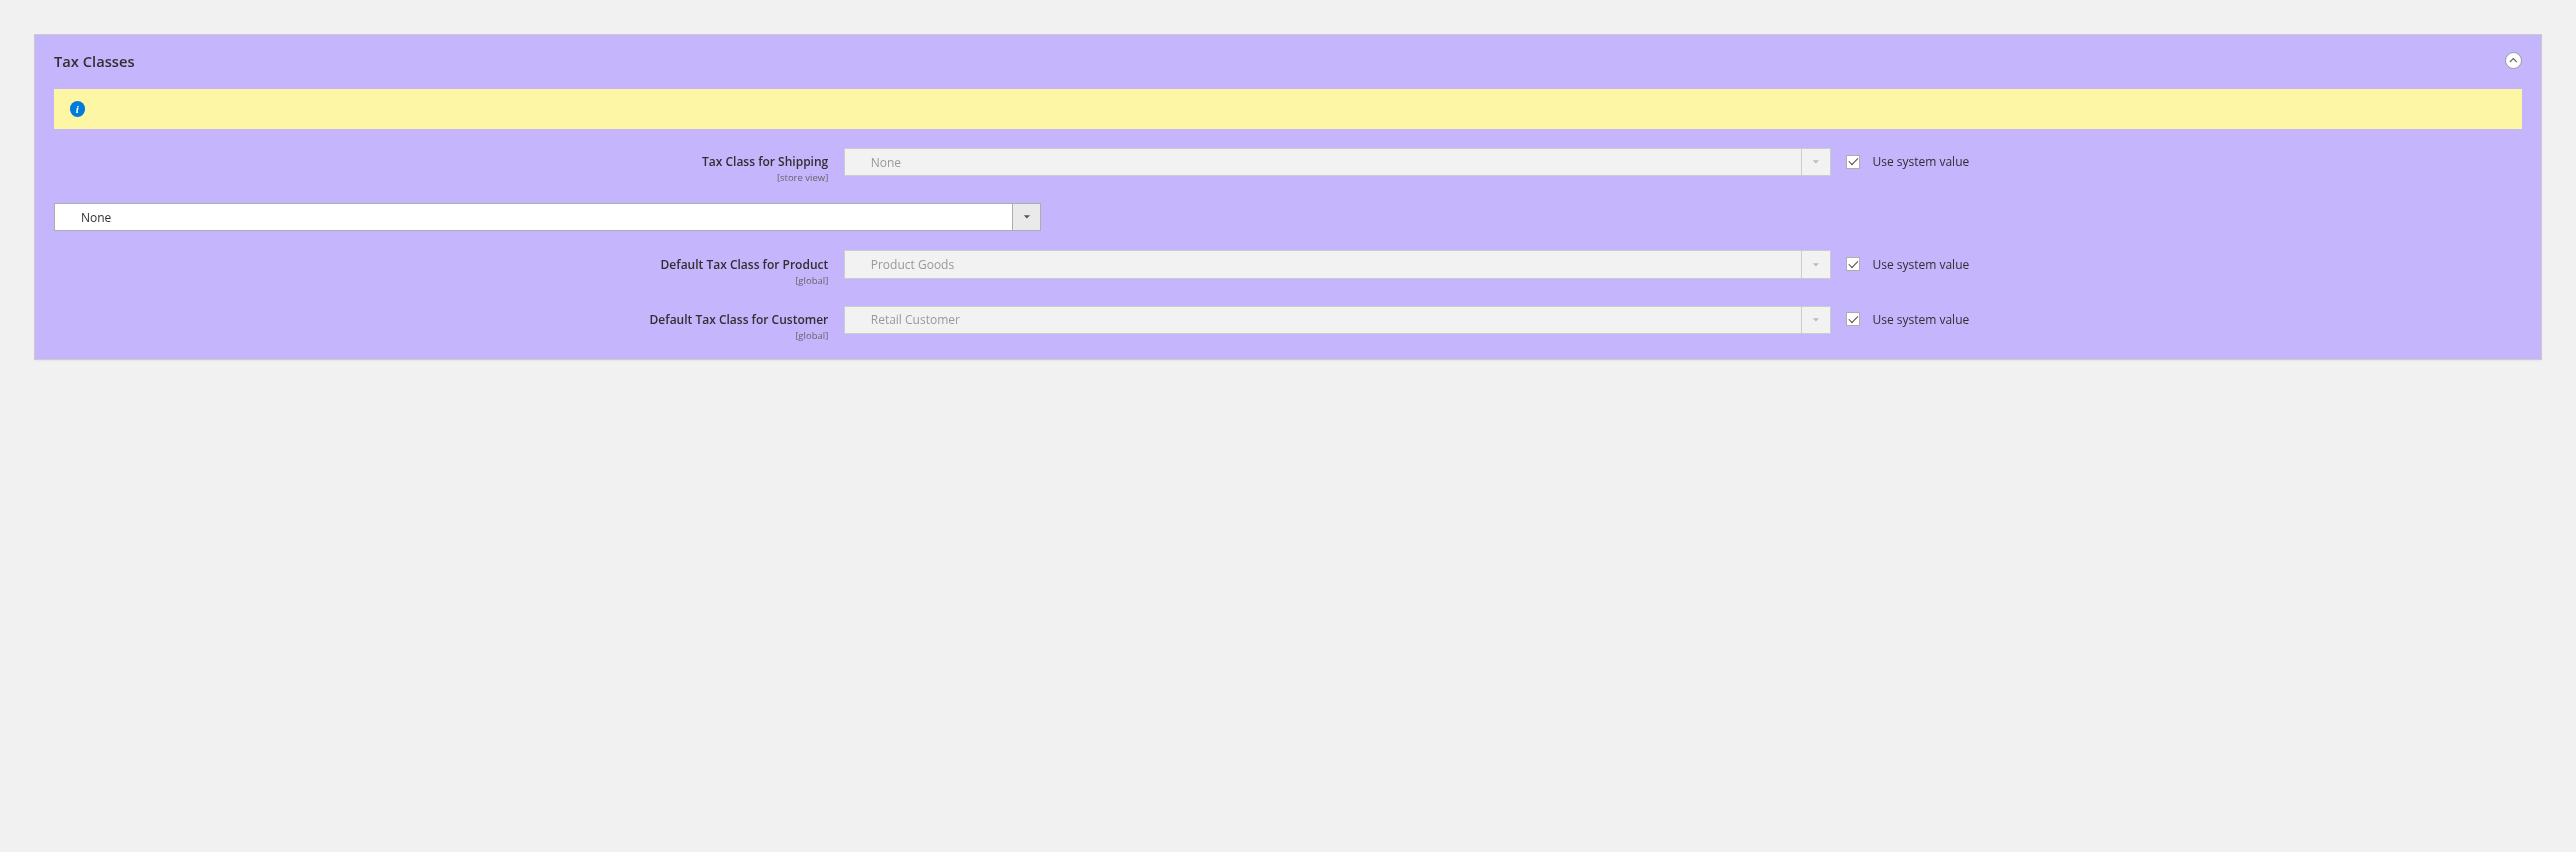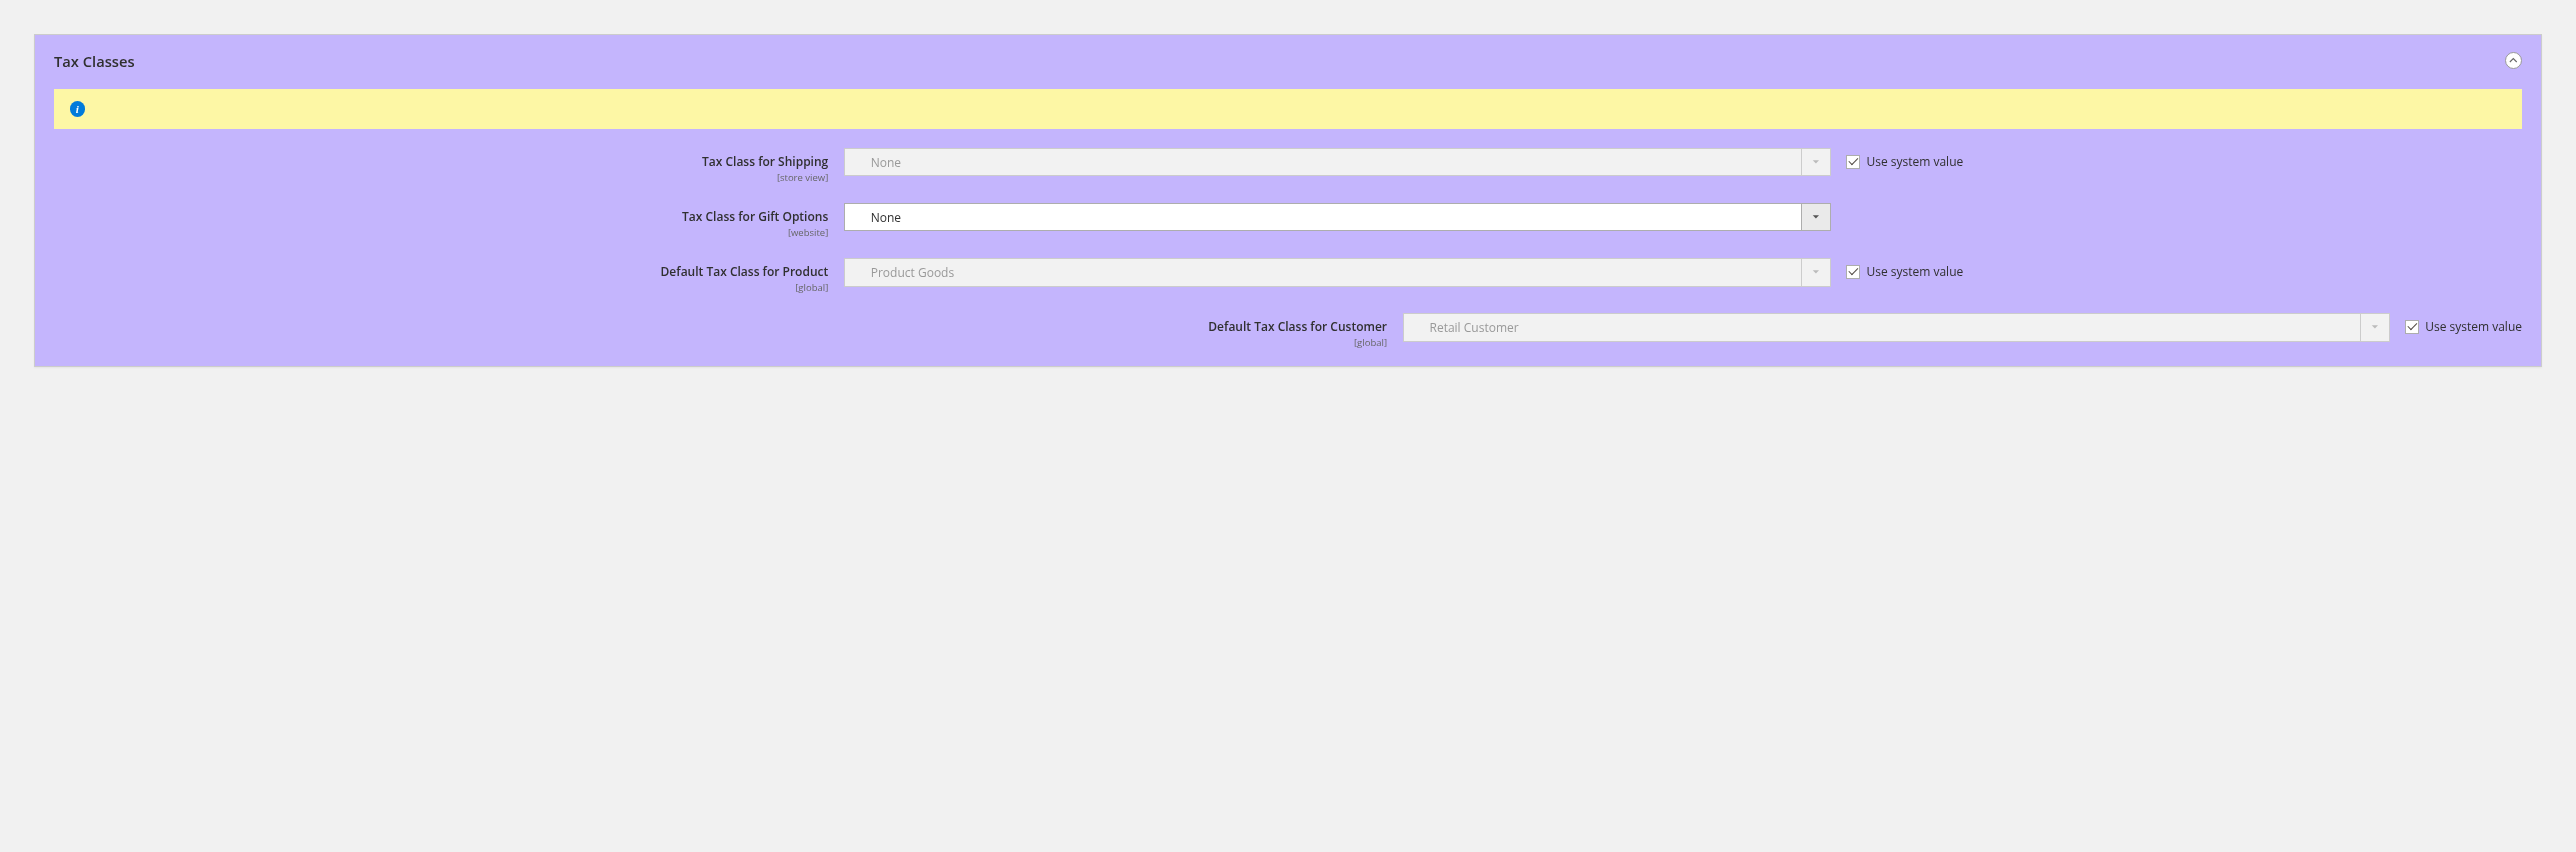--- a/index.html
+++ b/index.html
@@ -77,21 +77,20 @@
     .form-rows {
       padding: 0 19px 17px 19px;
     }
     .form-row {
       display: flex;
       align-items: flex-start;
       margin-bottom: 19px;
     }
     .form-row:last-child {
       margin-bottom: 0;
-      justify-content: flex-end;
     }
     .label-col {
       width: 32%;
       text-align: right;
       padding-right: 15.5px;
       padding-top: 5.2px;
     }
     .field-label {
       font-size: 12px;
       font-weight: 600;
@@ -152,21 +151,21 @@
     }
     .extra-col {
       padding-left: 15.5px;
       display: flex;
       align-items: center;
       padding-top: 5.2px;
     }
     .checkbox-wrap {
       display: flex;
       align-items: center;
-      gap: 6px;
+      gap: 12px;
       cursor: pointer;
     }
     .checkbox {
       width: 14px;
       height: 14px;
       border: 0.9px solid #adadad;
       background: #fff;
       display: flex;
       align-items: center;
       justify-content: center;
@@ -220,24 +219,20 @@
       </div>
       <div class="extra-col">
         <label class="checkbox-wrap">
           <span class="checkbox checked"></span>
           <span class="checkbox-label">Use system value</span>
         </label>
       </div>
     </div>
 
     <div class="form-row">
-      <div class="label-col">
-        <span class="field-label">Tax Class for Gift Options</span>
-        <span class="field-scope">[website]</span>
-      </div>
       <div class="control-col">
         <div class="select-wrap">
           <div class="select-input">None</div>
           <div class="select-arrow">
             <svg viewBox="0 0 10 10">
                 <path d="M1 3 L5 7 L9 3 Z" fill="#555"></path>
               </svg>
           </div>
         </div>
       </div>

